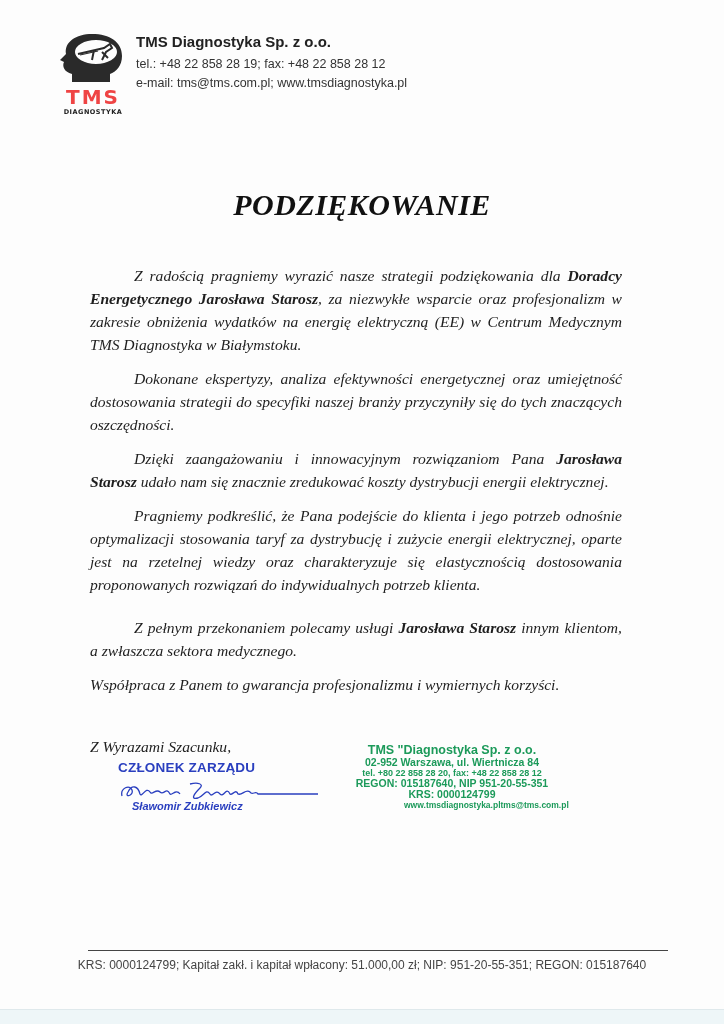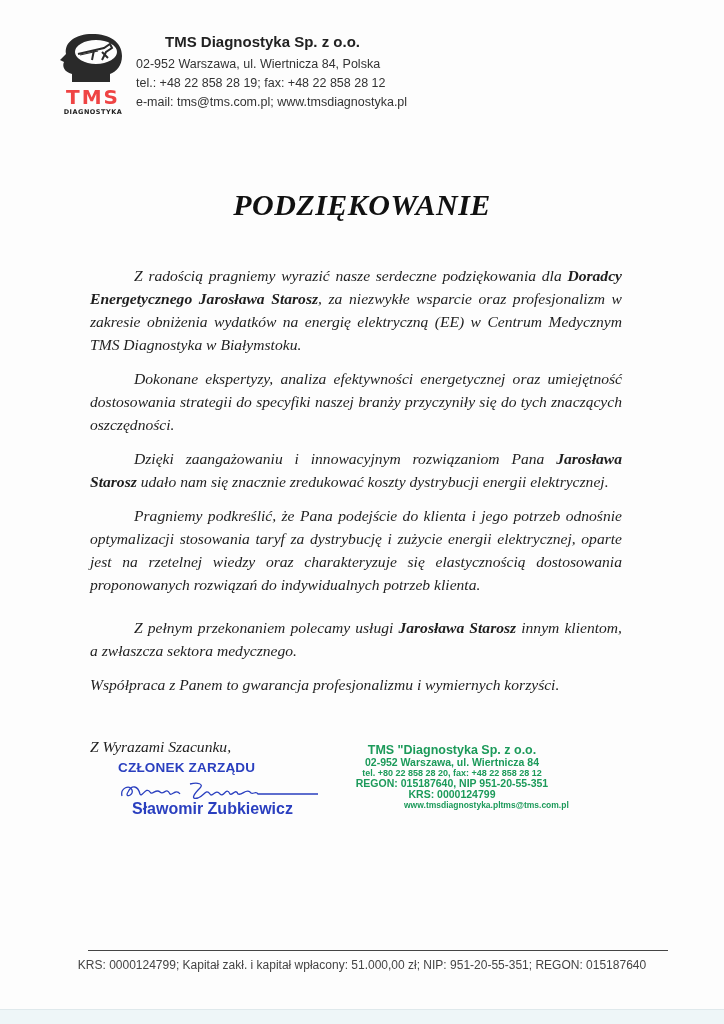--- a/index.html
+++ b/index.html
@@ -6,66 +6,65 @@
   body {
     width: 724px; height: 1024px; background: #fdfdfd; position: relative; overflow: hidden;
     font-family: "Liberation Serif", serif; color: #1a1a1a;
   }
   .page-edge { position: absolute; left: 0; right: 0; bottom: 0; height: 14px; background: #eef6f8; border-top: 1px solid #dfe9ec; }
   .logo { position: absolute; left: 58px; top: 30px; width: 70px; height: 88px; }
   .logo svg { display: block; }
   .logo-tms { position: absolute; left: 0; top: 55px; width: 70px; text-align: center; font-family: "DejaVu Sans", sans-serif; font-weight: bold; font-size: 20px; color: #ef4444; letter-spacing: 2px; }
   .logo-sub { position: absolute; left: -2px; top: 78px; width: 74px; text-align: center; font-family: "DejaVu Sans", sans-serif; font-weight: bold; font-size: 6.5px; color: #222; letter-spacing: 0.5px; }
   .company { position: absolute; left: 136px; top: 33px; font-family: "Liberation Sans", sans-serif; color: #2b2b2b; }
-  .company .name { font-size: 15px; font-weight: bold; margin-bottom: 5px; color: #222; margin-left: 29px; }
+  .company .name { font-size: 15px; font-weight: bold; margin-bottom: 5px; color: #222; }
   .company .line { font-size: 12.5px; line-height: 19px; color: #333; }
   .title { position: absolute; left: 0; width: 724px; top: 188px; text-align: center; font-size: 30px; font-weight: bold; font-style: italic; color: #111; letter-spacing: 0.5px; }
   .body-text { position: absolute; left: 90px; width: 532px; top: 264px; font-style: italic; font-size: 15.6px; line-height: 23px; text-align: justify; color: #1e1e1e; }
   .body-text p { margin: 0 0 11px 0; text-indent: 44px; }
   .body-text p.gap { margin-top: 20px; }
   .body-text p.noindent { text-indent: 0; }
   .body-text b { font-weight: bold; }
   .closing { position: absolute; left: 90px; top: 738px; font-style: italic; font-size: 15.6px; color: #1e1e1e; }
   .stamp-green { position: absolute; left: 352px; top: 743px; width: 200px; color: #1c9a5a; font-family: "Liberation Sans", sans-serif; font-weight: bold; text-align: center; }
   .stamp-green .s1 { font-size: 12.5px; line-height: 14px; }
   .stamp-green .s2 { font-size: 10.5px; line-height: 11px; }
   .stamp-green .s3 { font-size: 9px; line-height: 10px; }
   .stamp-green .s4 { font-size: 8.5px; line-height: 11px; display: flex; justify-content: space-between; padding: 0 4px; margin-left: 48px; }
   .sign { position: absolute; left: 118px; top: 760px; width: 220px; font-family: "Liberation Sans", sans-serif; color: #2a3fbf; }
   .sign .role { font-weight: bold; font-size: 13.5px; letter-spacing: 0.2px; }
   .sign .scribble { position: absolute; left: 0; top: 14px; }
-  .sign .person { position: absolute; left: 14px; top: 40px; font-weight: bold; font-size: 16px; white-space: nowrap; }
+  .sign .person { position: absolute; left: 14px; top: 40px; font-weight: bold; font-style: italic; font-size: 11px; white-space: nowrap; }
   .footer-rule { position: absolute; left: 88px; width: 580px; top: 950px; border-top: 1.2px solid #444; }
   .footer { position: absolute; left: 0; width: 724px; top: 958px; text-align: center; font-family: "Liberation Sans", sans-serif; font-size: 12px; color: #444; }
 </style>
 </head>
 <body>
 
 <div class="logo">
   <svg width="70" height="56" viewBox="0 0 70 56">
     <path d="M14 52 L14 44 C6 42 4 36 6 32 L2 30 L8 24 C6 12 18 4 34 4 C52 4 64 12 64 26 C64 36 58 42 52 44 L52 52 Z" fill="#2a2a2a"></path>
     <ellipse cx="38" cy="22" rx="22" ry="13" fill="#fdfdfd" stroke="#2a2a2a" stroke-width="2"></ellipse>
     <path d="M20 24 L46 18 L52 14 L54 18 L48 22 L44 30 M36 20 L34 30 M44 22 L50 28" stroke="#2a2a2a" stroke-width="2" fill="none"></path>
     <path d="M22 25 L40 21" stroke="#2a2a2a" stroke-width="1.2"></path>
   </svg>
   <div class="logo-tms">TMS</div>
   <div class="logo-sub">DIAGNOSTYKA</div>
 </div>
 
 <div class="company">
   <div class="name">TMS Diagnostyka Sp. z o.o.</div>
-  <div class="line">02-952 Warszawa,  ul. Wiertnicza 84,  Polska</div>
   <div class="line">tel.:  +48 22 858 28 19; fax: +48 22 858 28 12</div>
   <div class="line">e-mail: tms@tms.com.pl; www.tmsdiagnostyka.pl</div>
 </div>
 
 <div class="title">PODZIĘKOWANIE</div>
 
 <div class="body-text">
-  <p><span>Z radością pragniemy wyrazić nasze serdeczne podziękowania dla </span><b>Doradcy Energetycznego Jarosława Starosz</b><span>, za niezwykłe wsparcie oraz profesjonalizm w zakresie obniżenia wydatków na energię elektryczną (EE) w Centrum Medycznym TMS Diagnostyka  w Białymstoku.</span></p>
+  <p><span>Z radością pragniemy wyrazić nasze strategii podziękowania dla </span><b>Doradcy Energetycznego Jarosława Starosz</b><span>, za niezwykłe wsparcie oraz profesjonalizm w zakresie obniżenia wydatków na energię elektryczną (EE) w Centrum Medycznym TMS Diagnostyka  w Białymstoku.</span></p>
   <p>Dokonane ekspertyzy, analiza efektywności energetycznej oraz umiejętność dostosowania strategii do specyfiki naszej branży przyczyniły się do tych znaczących oszczędności.</p>
   <p><span>Dzięki zaangażowaniu i innowacyjnym rozwiązaniom Pana </span><b>Jarosława Starosz</b><span> udało nam się znacznie zredukować koszty dystrybucji energii elektrycznej.</span></p>
   <p>Pragniemy podkreślić, że Pana podejście do klienta i jego potrzeb odnośnie optymalizacji stosowania taryf za dystrybucję i zużycie energii elektrycznej, oparte jest na rzetelnej wiedzy oraz charakteryzuje się elastycznością dostosowania proponowanych rozwiązań do indywidualnych potrzeb klienta.</p>
   <p class="gap"><span>Z pełnym przekonaniem polecamy usługi </span><b>Jarosława Starosz</b><span> innym klientom, a zwłaszcza  sektora medycznego.</span></p>
   <p class="noindent">Współpraca z Panem to gwarancja profesjonalizmu i wymiernych korzyści.</p>
 </div>
 
 <div class="closing">Z Wyrazami Szacunku,</div>
 
 <div class="stamp-green">

